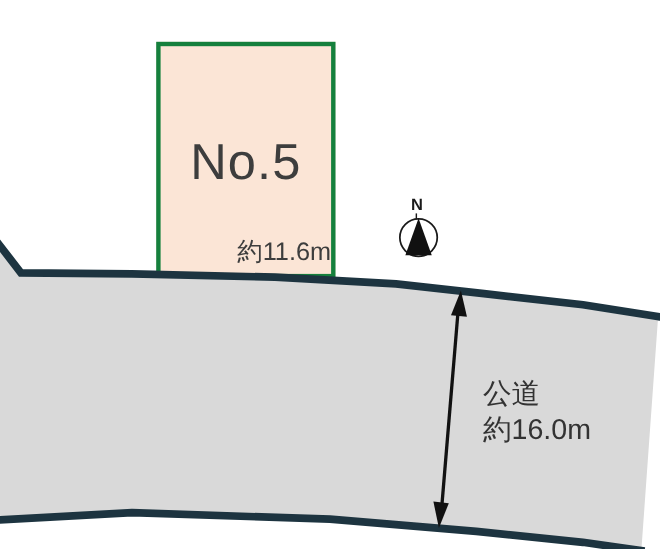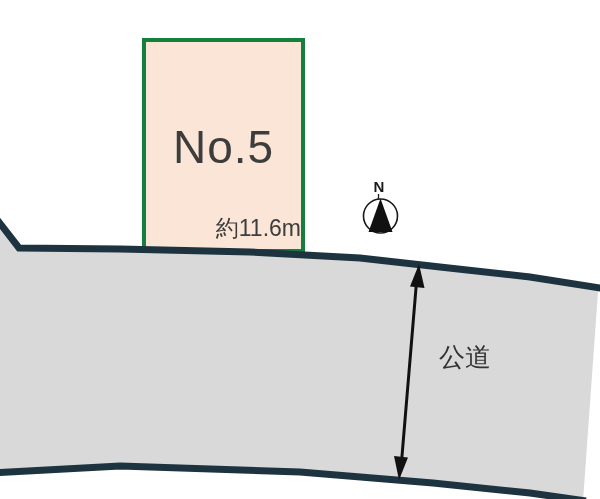--- a/index.html
+++ b/index.html
@@ -110,15 +110,16 @@
       <line class="compass-tick" x1="378.5" y1="194" x2="378.5" y2="201"></line>
       <circle class="compass-circle" cx="380.5" cy="216" r="17"></circle>
       <polygon class="compass-needle" points="380.5,198.5 392.5,232 368.5,232"></polygon>
     </g>
   </svg>
 
   <div class="compass-n">N</div>
 
   <div class="road-label">
     <div>公道</div>
+    <div>約16.0m</div>
   </div>
 
 </div>
 
 </body></html>

